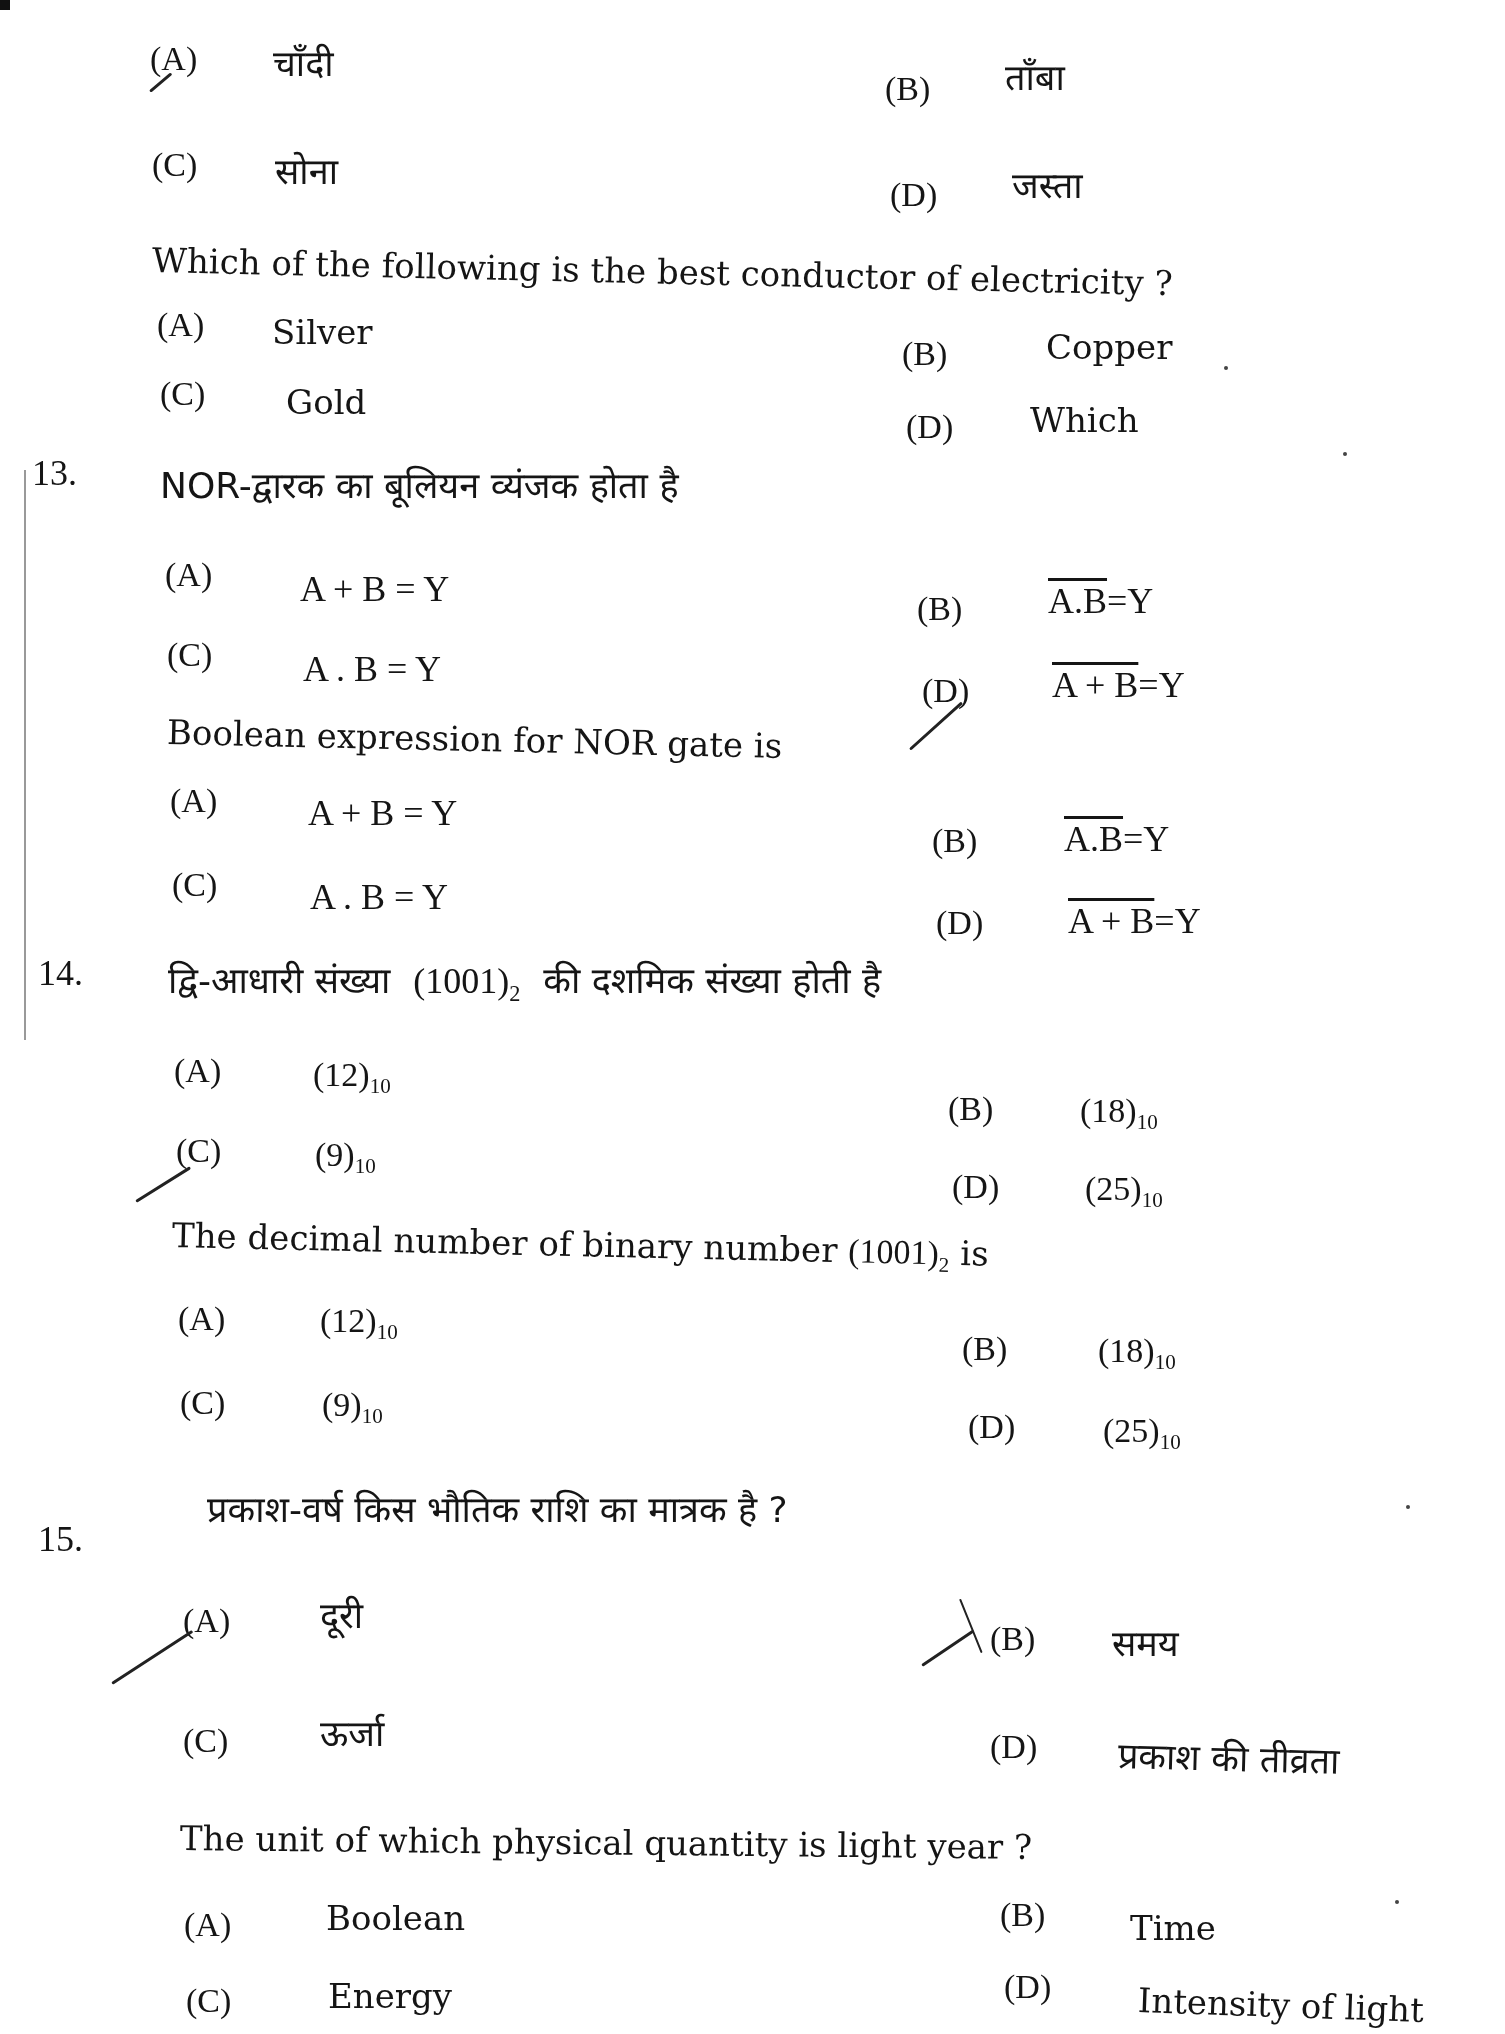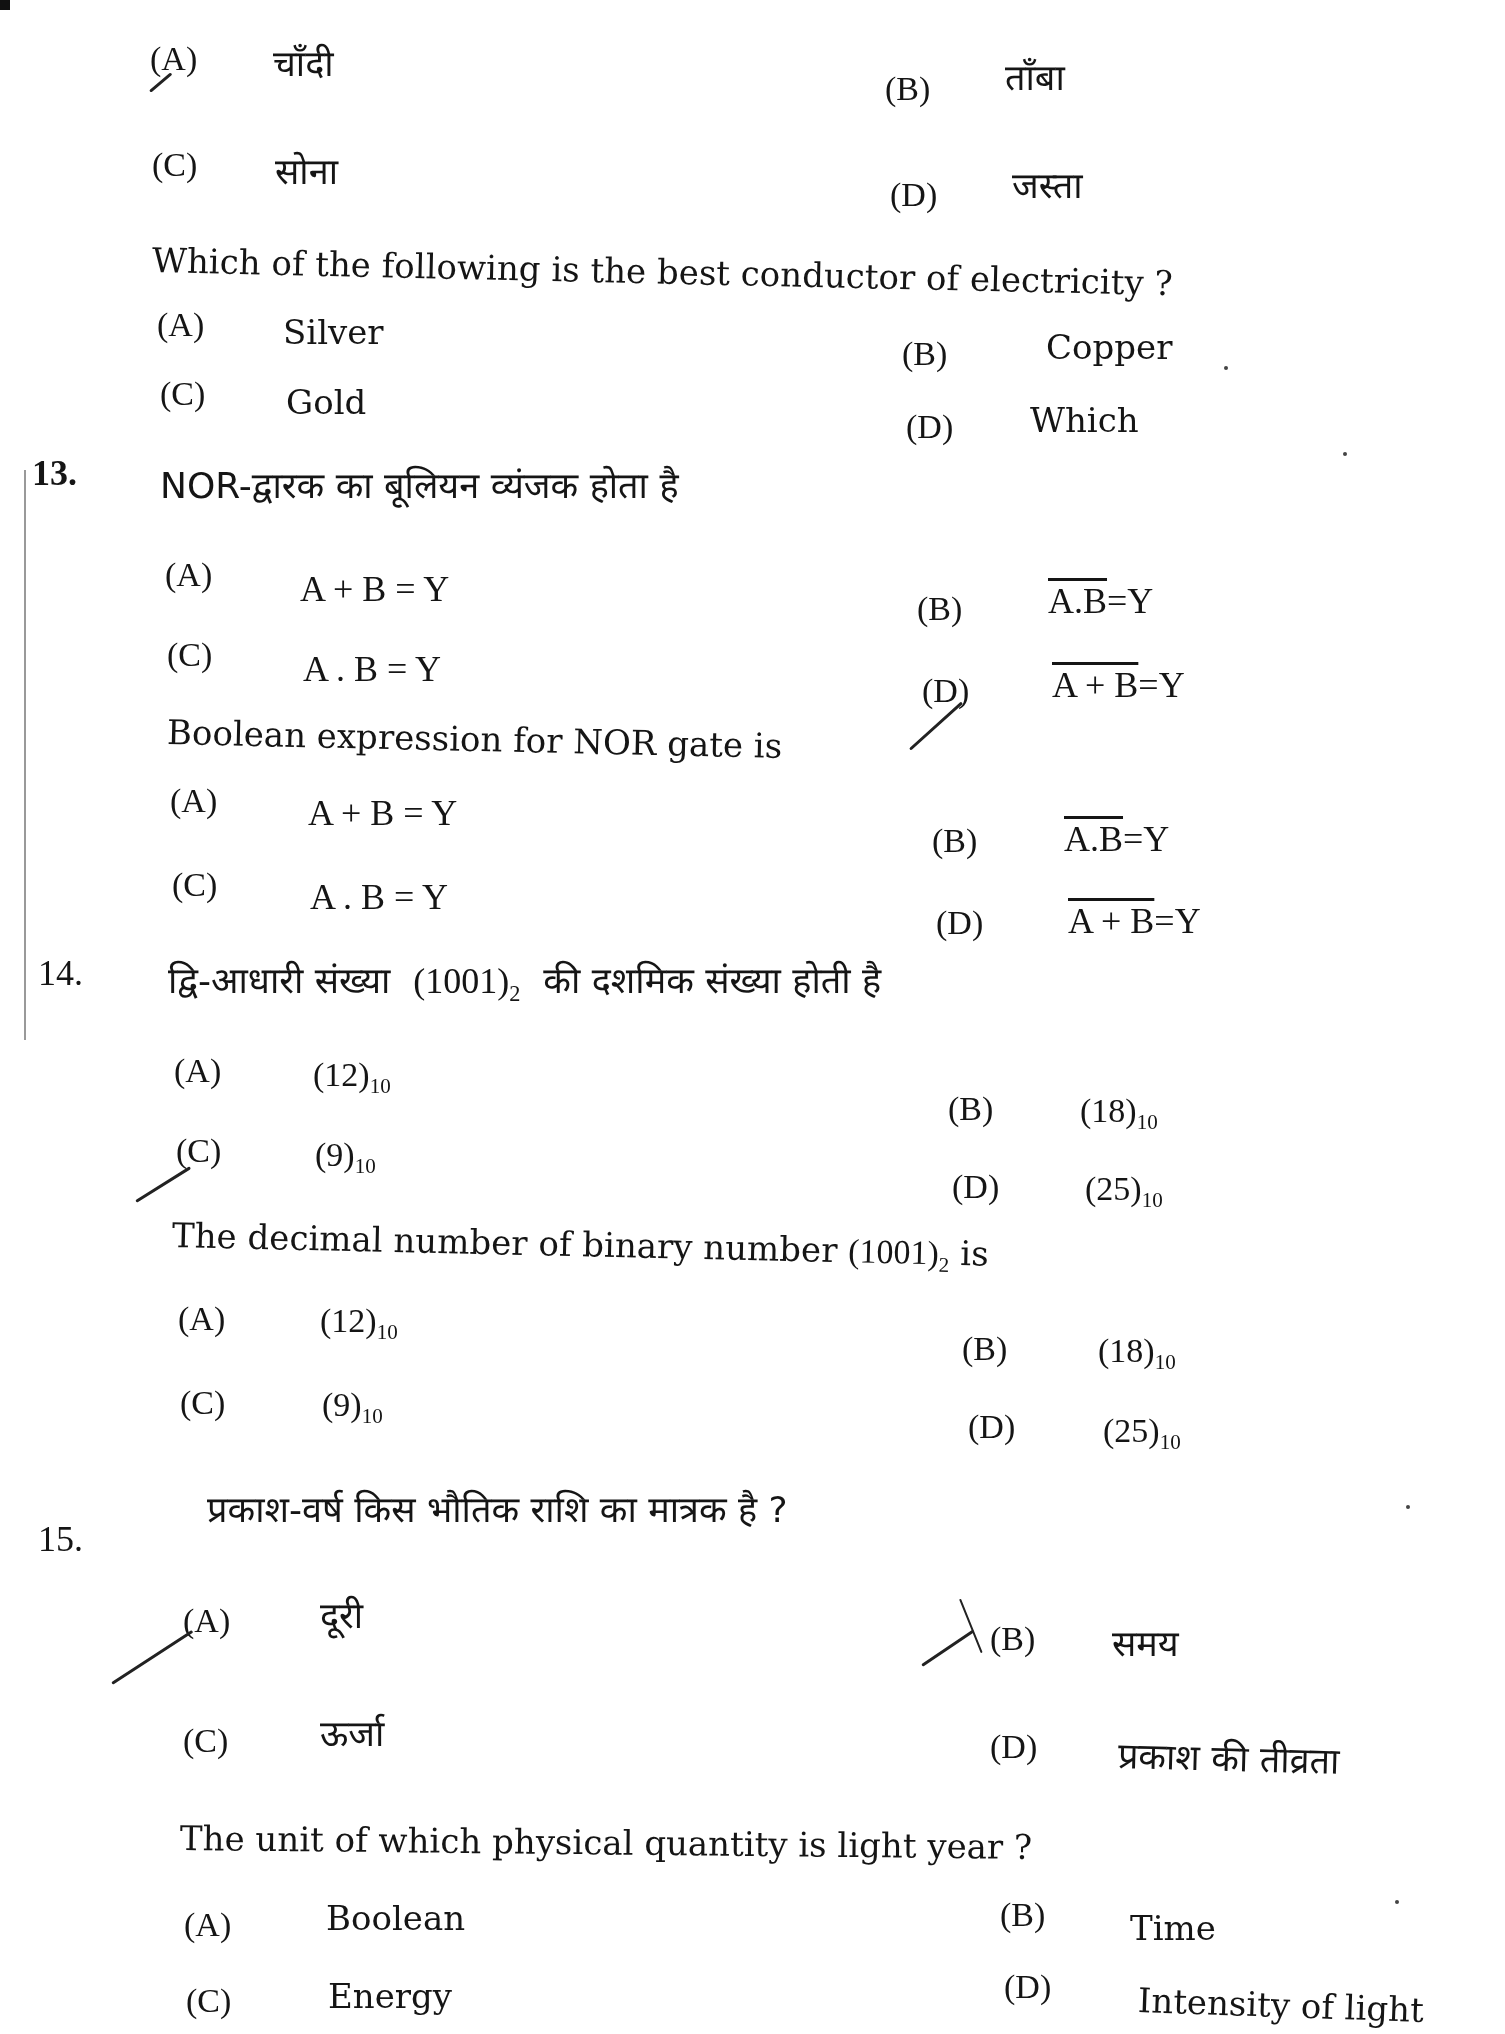--- a/index.html
+++ b/index.html
@@ -36,30 +36,30 @@
   <span class="abs opt-label" style="left:152px;top:146px;">(C)</span>
   <span class="abs hindi" style="left:275px;top:146px;">सोना</span>
   <span class="abs opt-label" style="left:890px;top:176px;">(D)</span>
   <span class="abs hindi" style="left:1012px;top:160px;">जस्ता</span>
 </section>
 <div class="tick" style="left:150px;top:90px;width:28px;transform:rotate(-40deg);"></div>
 
 <div class="abs stem" style="left:152px;top:240px;transform:rotate(1.3deg);transform-origin:left;">Which of the following is the best conductor of electricity ?</div>
 <section>
   <span class="abs opt-label" style="left:157px;top:306px;">(A)</span>
-  <span class="abs opt-text" style="left:283px;top:312px;text-align:right;">Silver</span>
+  <span class="abs opt-text" style="left:272px;top:312px;text-align:right;">Silver</span>
   <span class="abs opt-label" style="left:902px;top:335px;">(B)</span>
   <span class="abs opt-text" style="left:1026px;top:327px;margin-left:20px;">Copper</span>
   <span class="abs opt-label" style="left:160px;top:375px;">(C)</span>
   <span class="abs opt-text" style="left:286px;top:382px;">Gold</span>
   <span class="abs opt-label" style="left:906px;top:408px;">(D)</span>
   <span class="abs opt-text" style="left:1030px;top:400px;">Which</span>
 </section>
 
-<span class="abs qnum" style="left:32px;top:452px;font-weight:bold;">13.</span>
+<span class="abs qnum" style="left:32px;top:452px;">13.</span>
 <span class="abs hindi" style="left:160px;top:460px;">NOR-द्वारक का बूलियन व्यंजक होता है</span>
 
 <section>
   <span class="abs opt-label" style="left:165px;top:556px;">(A)</span>
   <span class="abs math" style="left:300px;top:568px;">A + B = Y</span>
   <span class="abs opt-label" style="left:917px;top:590px;">(B)</span>
   <span class="abs math" style="left:1048px;top:580px;"><span class="ov">A.B</span><span>=Y</span></span>
   <span class="abs opt-label" style="left:167px;top:636px;">(C)</span>
   <span class="abs math" style="left:303px;top:648px;">A . B = Y</span>
   <span class="abs opt-label" style="left:922px;top:672px;">(D)</span>

